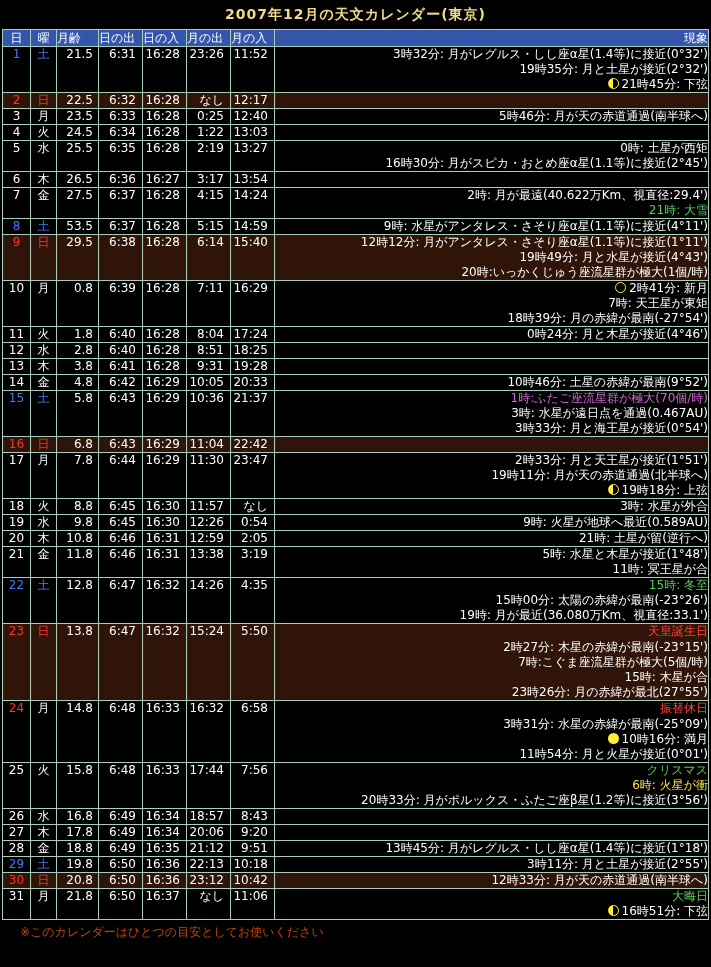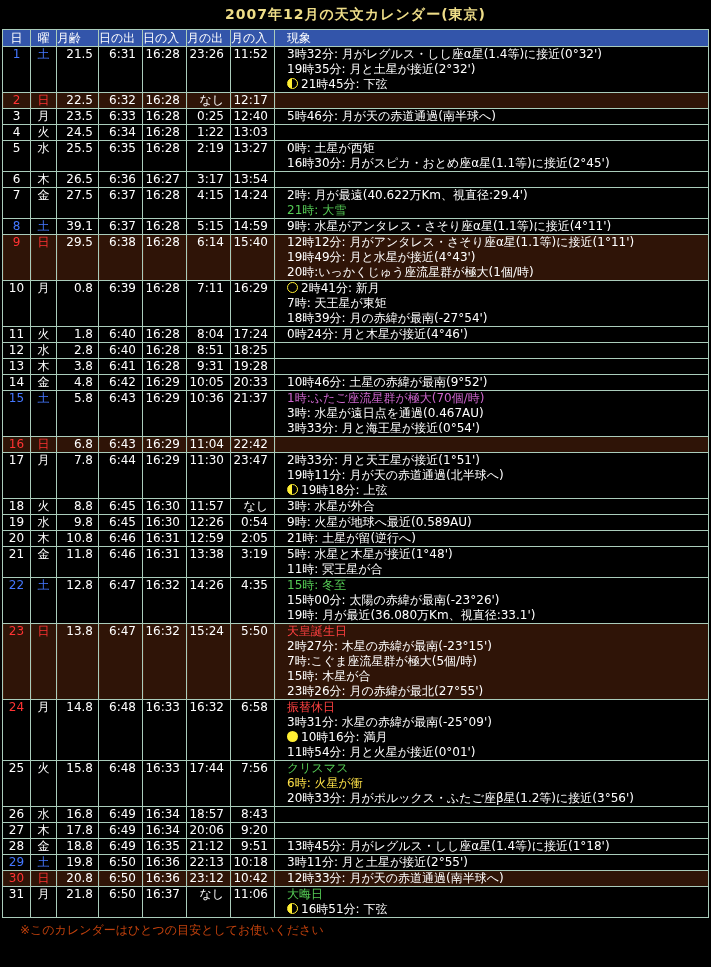--- a/index.html
+++ b/index.html
@@ -11,29 +11,29 @@
   td{color:#ffffff;height:15px;}
   th:nth-child(1),td:nth-child(1){width:27px;text-align:center;}
   th:nth-child(2),td:nth-child(2){width:25px;text-align:center;}
   th:nth-child(3),td:nth-child(3){width:41px;}
   td:nth-child(3){text-align:right;padding-right:5px;}
   th:nth-child(4),td:nth-child(4){width:43px;}
   th:nth-child(5),td:nth-child(5){width:43px;}
   th:nth-child(6),td:nth-child(6){width:43px;margin-left:28px;}
   th:nth-child(7),td:nth-child(7){width:43px;}
   td:nth-child(4),td:nth-child(5),td:nth-child(6),td:nth-child(7){text-align:right;padding-right:6px;}
-  th:nth-child(8),td:nth-child(8){text-align:left;padding-left:12px;}
+  th:nth-child(8),td:nth-child(8){text-align:right;padding-left:12px;}
   .sun-row td{background:repeating-linear-gradient(90deg,#421d0c 0px,#421d0c 1px,#1c0a02 1px,#1c0a02 2px);}
   .t-sat{color:#4477ff;}
   .t-sun{color:#ff3333;}
   .event{white-space:nowrap;line-height:15px;}
   .c-green{color:#55cc55;}
   .c-magenta{color:#cc66cc;}
   .c-cyan{color:#fde047;}
-  .c-red{color:#ff4040;}
+  .c-red{color:#ff4040;font-family:Liberation Mono, monospace;}
   .moon{display:inline-block;width:11px;height:11px;border-radius:50%;margin-right:3px;vertical-align:-1px;box-sizing:border-box;}
   .moon-new-moon-icon{border:1px solid #ffee33;background:#000;}
   .moon-full-moon-icon{background:#ffee33;}
   .moon-first-quarter-moon-icon,.moon-last-quarter-moon-icon{border:1px solid #ffee33;background:linear-gradient(90deg,#ffee33 50%,#000 50%);}
   .footer-note{color:#c2410c;font-size:12px;margin:4px 0 0 20px;}
 </style>
 </head>
 <body>
 
 <h1 class="page-title">2007年12月の天文カレンダー(東京)</h1>
@@ -130,21 +130,21 @@
         <td>4:15</td>
         <td>14:24</td>
         <td>
           <div class="event"><span>2時: 月が最遠(40.622万Km、視直径:29.4')</span></div>
           <div class="event"><span class="c-green">21時: 大雪</span></div>
         </td>
       </tr>
       <tr>
         <td class="t-sat">8</td>
         <td class="t-sat">土</td>
-        <td>39.1</td>
+        <td>53.5</td>
         <td>6:37</td>
         <td>16:28</td>
         <td>5:15</td>
         <td>14:59</td>
         <td>
           <div class="event"><span>9時: 水星がアンタレス・さそり座α星(1.1等)に接近(4°11')</span></div>
         </td>
       </tr>
       <tr class="sun-row">
         <td class="t-sun">9</td>

